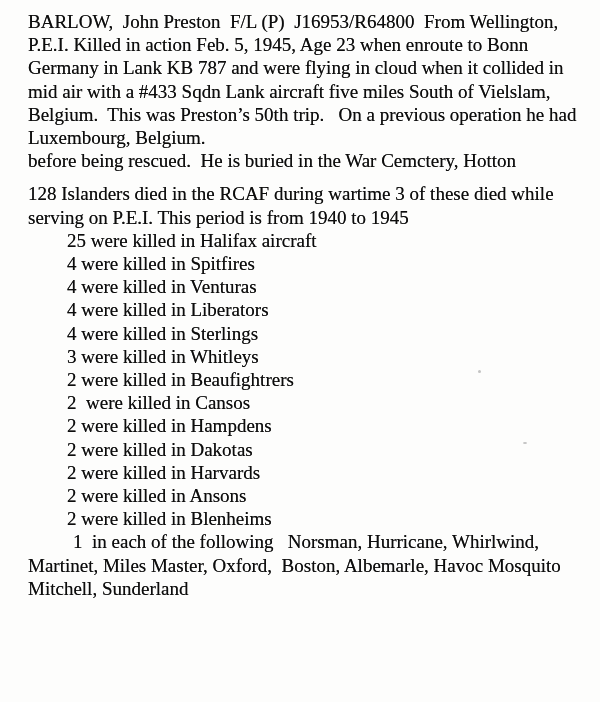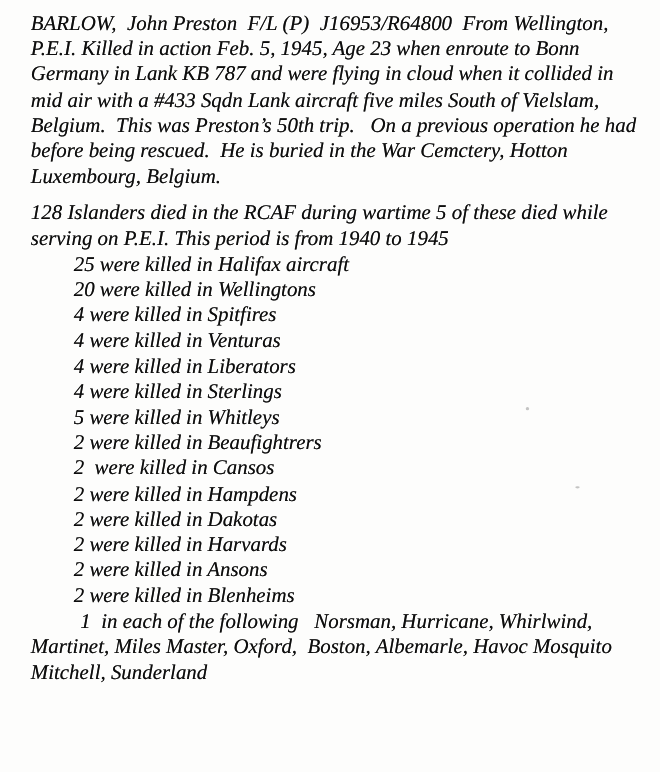--- a/index.html
+++ b/index.html
@@ -16,21 +16,20 @@
     overflow: hidden;
     background: #fdfdfc;
     color: #0d0d0d;
     font-family: "Liberation Serif", "DejaVu Serif", serif;
     font-size: 19px;
     line-height: 23.2px;
     text-shadow: 0 0 0.45px rgba(0,0,0,0.65); 
   }
   .line {
     white-space: pre;       
-    font-style: italic;
   }
   .para-summary { margin-top: 10px; }
   .para-list    { padding-left: 39px; }
   .para-others  { margin-top: 0; }
   .para-others .line:first-child { padding-left: 45px; } 
   .speck {
     position: absolute;
     border-radius: 50%;
     background: rgba(90,90,90,0.35);
   }
@@ -40,37 +39,36 @@
 </head>
 <body>
 
 <div class="page" style="background: rgb(253, 253, 252); color: rgb(13, 13, 13);">
   <div class="para para-bio">
       <div class="line">BARLOW,  John Preston  F/L (P)  J16953/R64800  From Wellington,</div>
       <div class="line">P.E.I. Killed in action Feb. 5, 1945, Age 23 when enroute to Bonn</div>
       <div class="line">Germany in Lank KB 787 and were flying in cloud when it collided in</div>
       <div class="line">mid air with a #433 Sqdn Lank aircraft five miles South of Vielslam,</div>
       <div class="line">Belgium.  This was Preston’s 50th trip.   On a previous operation he had</div>
+      <div class="line">Luxembourg, Belgium.</div>
       <div class="line">before being rescued.  He is buried in the War Cemctery, Hotton</div>
-      <div class="line">Luxembourg, Belgium.</div>
     </div>
 
   <div class="para para-summary">
-      <div class="line">128 Islanders died in the RCAF during wartime 5 of these died while</div>
+      <div class="line">128 Islanders died in the RCAF during wartime 3 of these died while</div>
       <div class="line">serving on P.E.I. This period is from 1940 to 1945</div>
     </div>
 
   <div class="para para-list">
       <div class="line">25 were killed in Halifax aircraft</div>
-      <div class="line">20 were killed in Wellingtons</div>
       <div class="line">4 were killed in Spitfires</div>
       <div class="line">4 were killed in Venturas</div>
       <div class="line">4 were killed in Liberators</div>
       <div class="line">4 were killed in Sterlings</div>
-      <div class="line">5 were killed in Whitleys</div>
+      <div class="line">3 were killed in Whitleys</div>
       <div class="line">2 were killed in Beaufightrers</div>
       <div class="line">2  were killed in Cansos</div>
       <div class="line">2 were killed in Hampdens</div>
       <div class="line">2 were killed in Dakotas</div>
       <div class="line">2 were killed in Harvards</div>
       <div class="line">2 were killed in Ansons</div>
       <div class="line">2 were killed in Blenheims</div>
     </div>
 
   <div class="para para-others">

